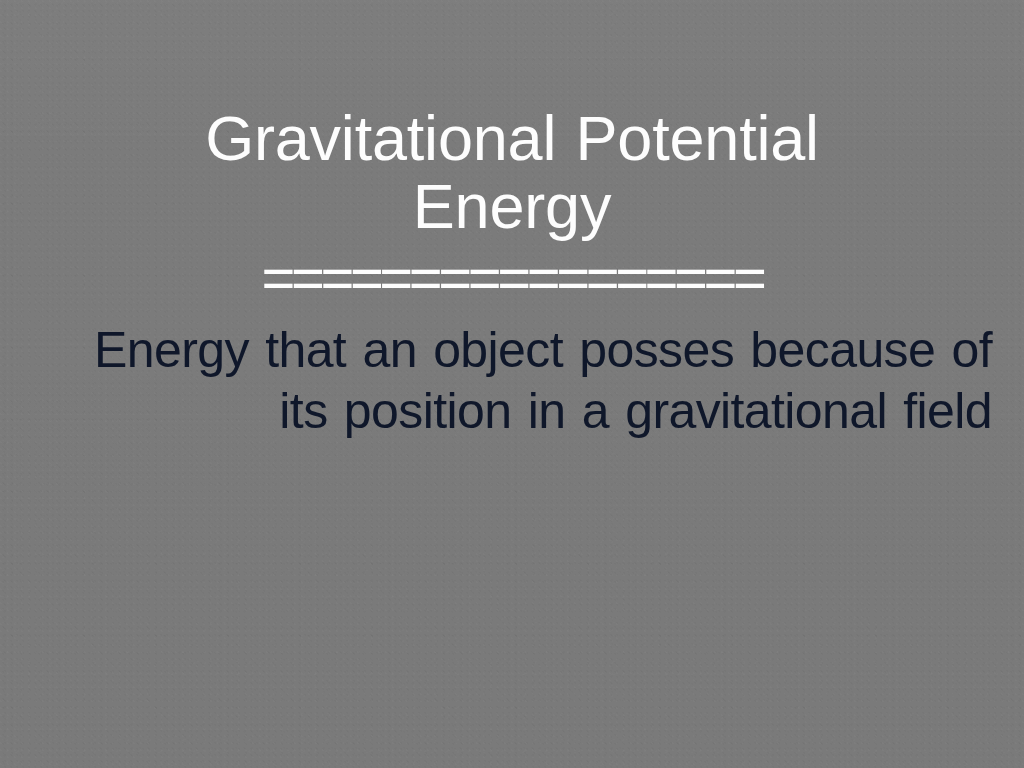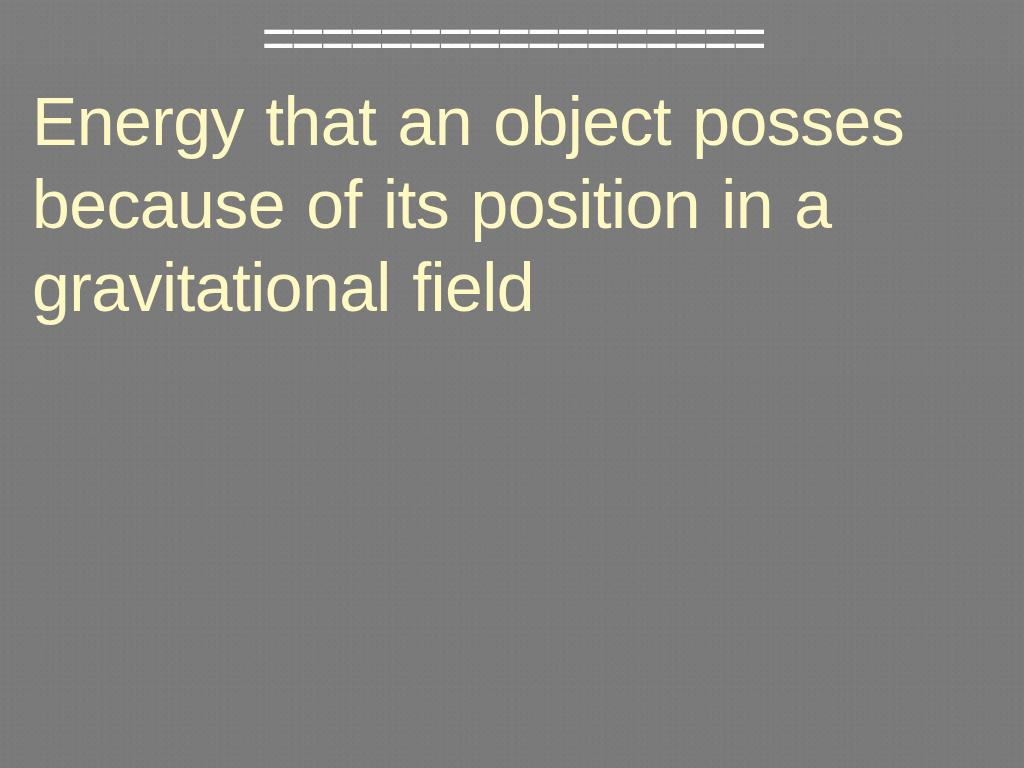--- a/index.html
+++ b/index.html
@@ -80,38 +80,39 @@
     font-weight: 400;
     letter-spacing: -4.4px;
     white-space: nowrap;
     overflow: hidden;
     font-family: "Liberation Sans", sans-serif;
   }
 
   .slide-body {
     margin-top: 24px;
     width: 960px;
-    text-align: left;
-    color: #fef9c3;
-    font-size: 68px;
+    text-align: right;
+    color: #0f172a;
+    font-size: 50px;
     line-height: 1.22;
     font-weight: 300;
     letter-spacing: -0.6px;
     word-spacing: 3px;
   }
 </style>
 </head>
 <body>
 
 <div class="slide">
 
   <div class="grain"></div>
   <div class="vignette"></div>
 
   <div class="content">
 
+    <h1 class="slide-title">Gravitational Potential Energy</h1>
 
     <div class="divider">=================</div>
 
     <p class="slide-body">Energy that an object posses because of its position in a gravitational field</p>
 
   </div>
 </div>
 
 </body></html>

